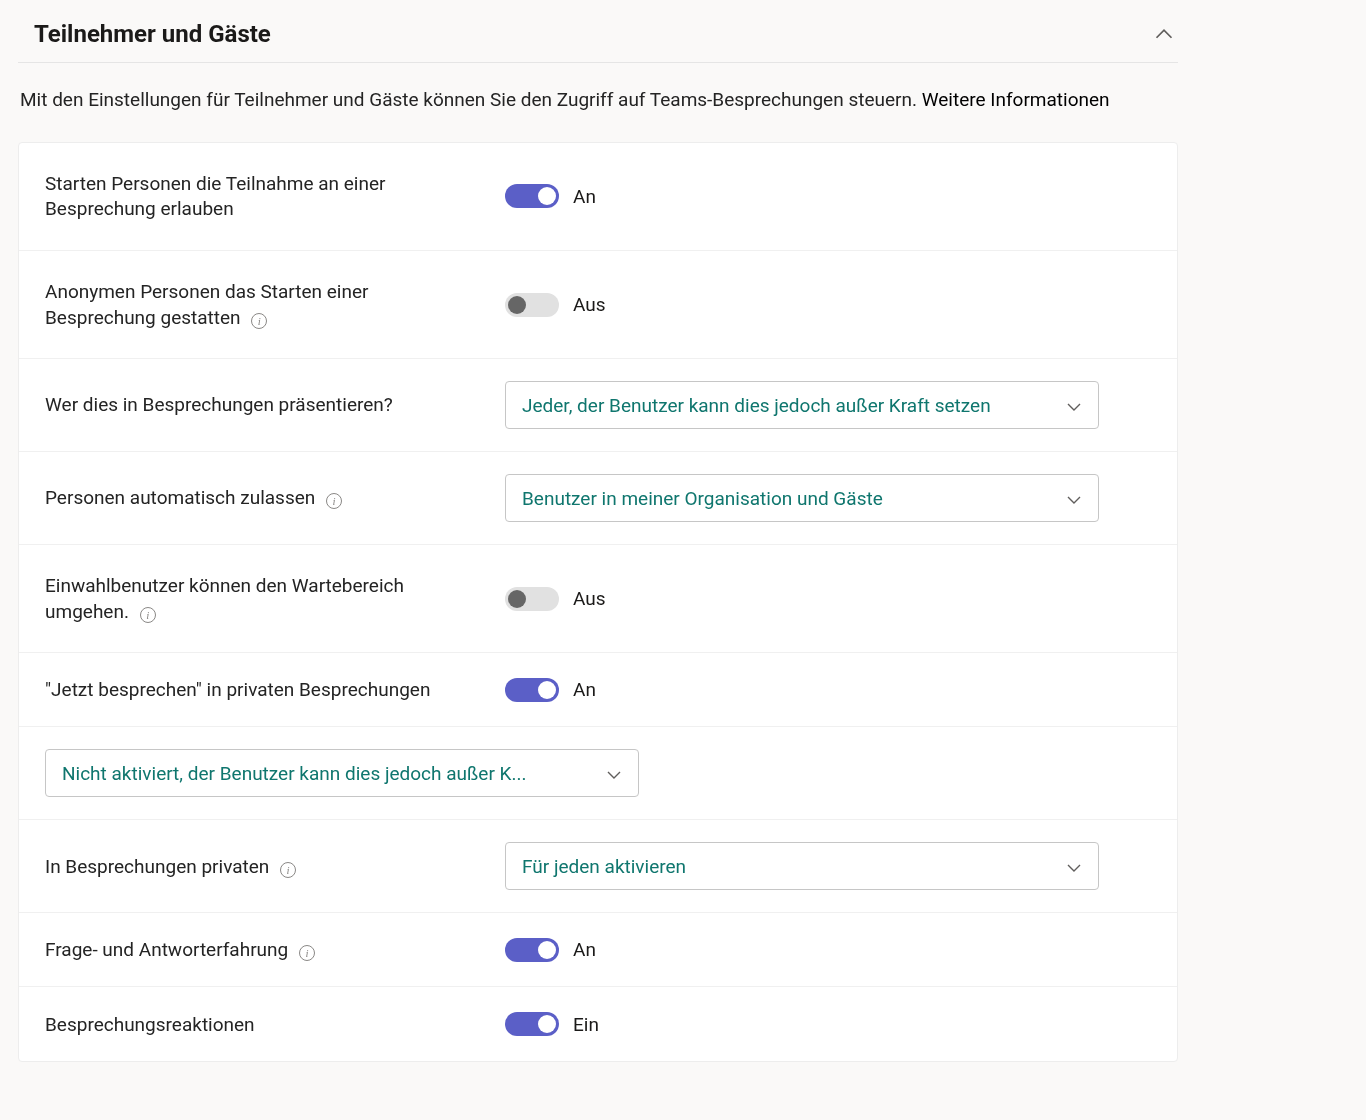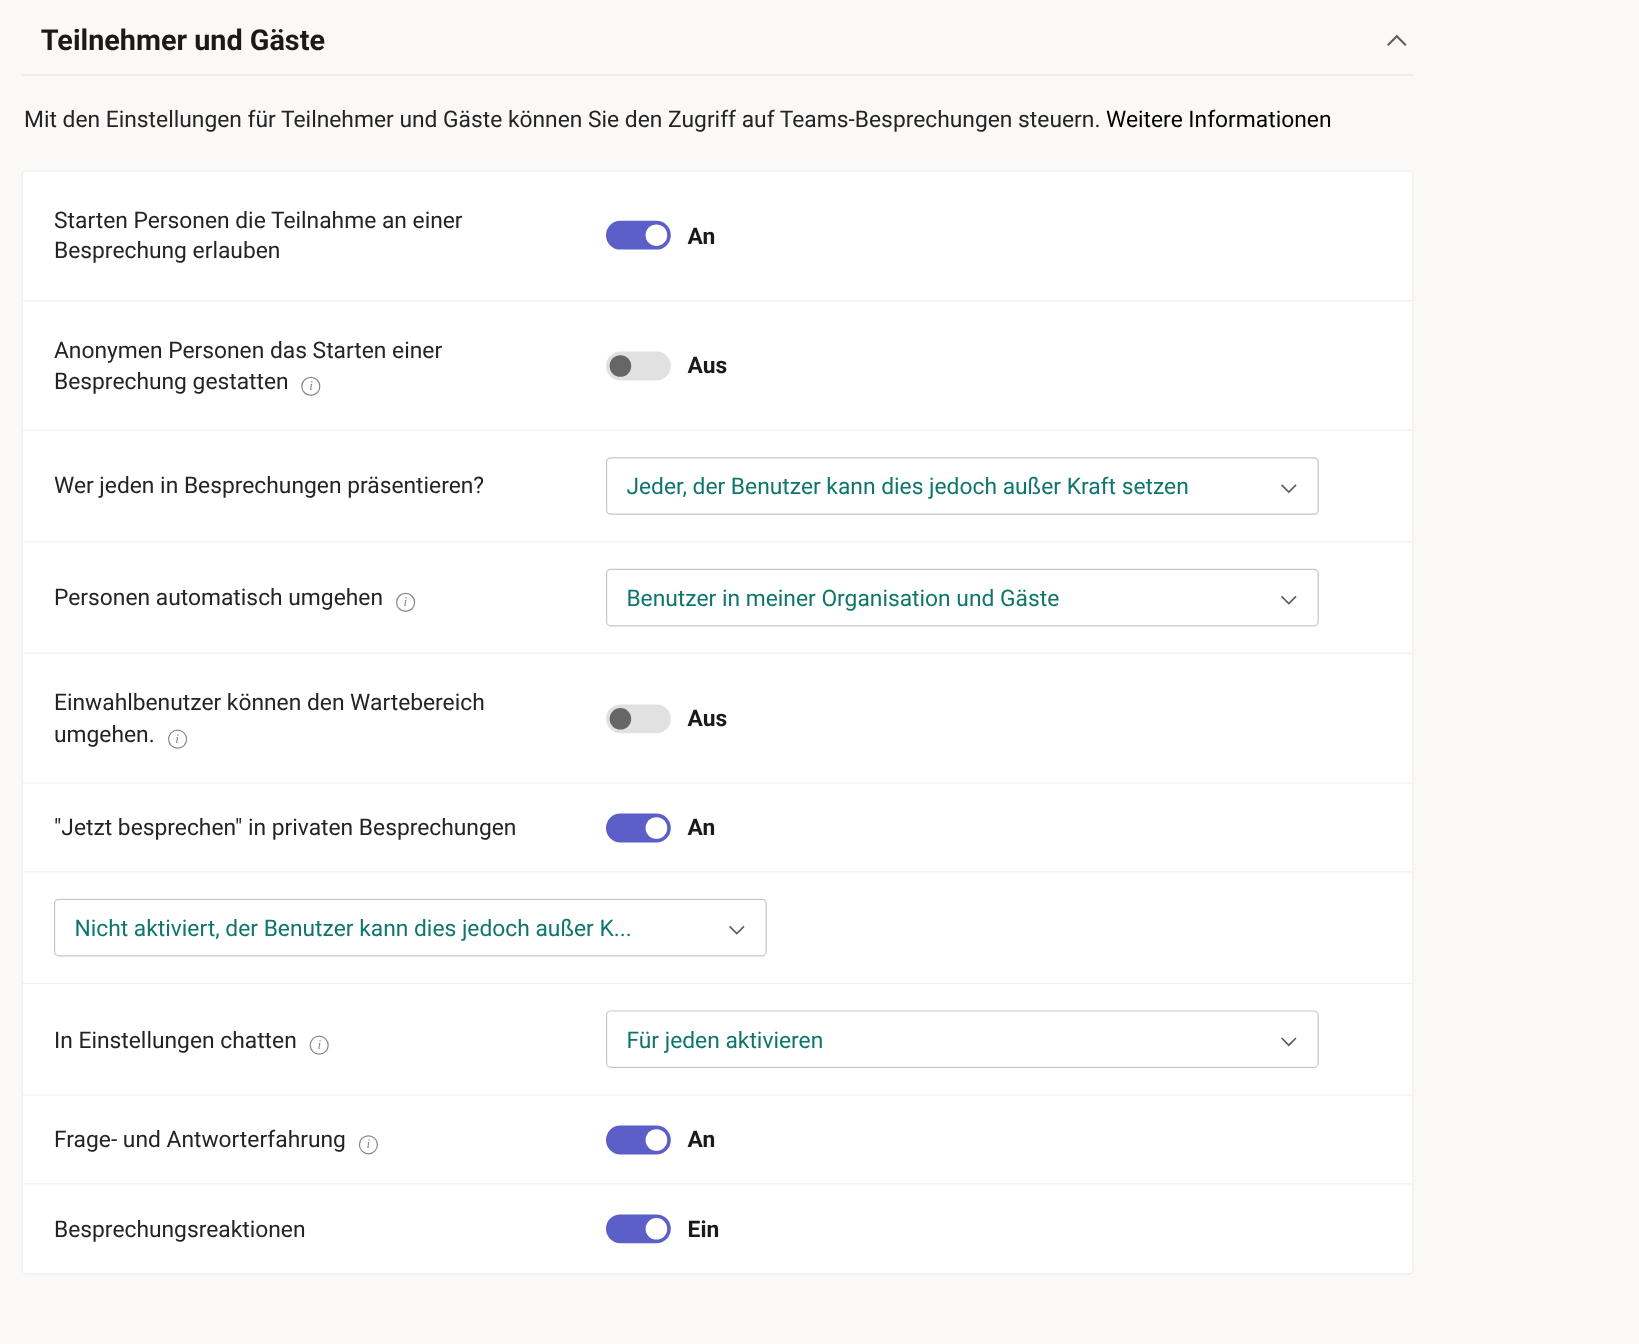--- a/index.html
+++ b/index.html
@@ -83,21 +83,21 @@
     width: 18px; height: 18px;
     border-radius: 50%;
     top: 3px;
   }
   .toggle.on { background: #5b5fc7; }
   .toggle.on .knob { right: 3px; background: #ffffff; }
   .toggle.off { background: #e1e1e1; }
   .toggle.off .knob { left: 3px; background: #666666; }
   .toggle-text {
     font-size: 19px;
-    font-weight: 700;
+    font-weight: 400;
     color: #1b1a19;
   }
   
   .dropdown {
     width: 594px;
     height: 48px;
     border: 1px solid #c6c6c6;
     border-radius: 4px;
     display: flex;
     align-items: center;
@@ -175,35 +175,35 @@
       <div class="row-control">
         <span class="toggle off">
             <span class="knob"></span>
           </span>
         <span class="toggle-text">Aus</span>
       </div>
     </div>
 
     <div class="row">
       <div class="row-label">
-        <span>Wer jeden in Besprechungen präsentieren?</span>
+        <span>Wer dies in Besprechungen präsentieren?</span>
       </div>
       <div class="row-control">
         <div class="dropdown">
           <span class="dropdown-text">Jeder, der Benutzer kann dies jedoch außer Kraft setzen</span>
           <span class="dd-chevron"><svg viewBox="0 0 16 16" fill="none" stroke="currentColor" stroke-width="1.4">
                 <polyline points="2,5 8,11 14,5"></polyline>
               </svg></span>
         </div>
       </div>
     </div>
 
     <div class="row">
       <div class="row-label">
-        <span>Personen automatisch umgehen</span>
+        <span>Personen automatisch zulassen</span>
         <span class="info-icon">i</span>
       </div>
       <div class="row-control">
         <div class="dropdown">
           <span class="dropdown-text">Benutzer in meiner Organisation und Gäste</span>
           <span class="dd-chevron"><svg viewBox="0 0 16 16" fill="none" stroke="currentColor" stroke-width="1.4">
                 <polyline points="2,5 8,11 14,5"></polyline>
               </svg></span>
         </div>
       </div>
@@ -240,21 +240,21 @@
           <span class="dropdown-text">Nicht aktiviert, der Benutzer kann dies jedoch außer K...</span>
           <span class="dd-chevron"><svg viewBox="0 0 16 16" fill="none" stroke="currentColor" stroke-width="1.4">
                 <polyline points="2,5 8,11 14,5"></polyline>
               </svg></span>
         </div>
       </div>
     </div>
 
     <div class="row">
       <div class="row-label">
-        <span>In Einstellungen chatten</span>
+        <span>In Besprechungen privaten</span>
         <span class="info-icon">i</span>
       </div>
       <div class="row-control">
         <div class="dropdown">
           <span class="dropdown-text">Für jeden aktivieren</span>
           <span class="dd-chevron"><svg viewBox="0 0 16 16" fill="none" stroke="currentColor" stroke-width="1.4">
                 <polyline points="2,5 8,11 14,5"></polyline>
               </svg></span>
         </div>
       </div>

